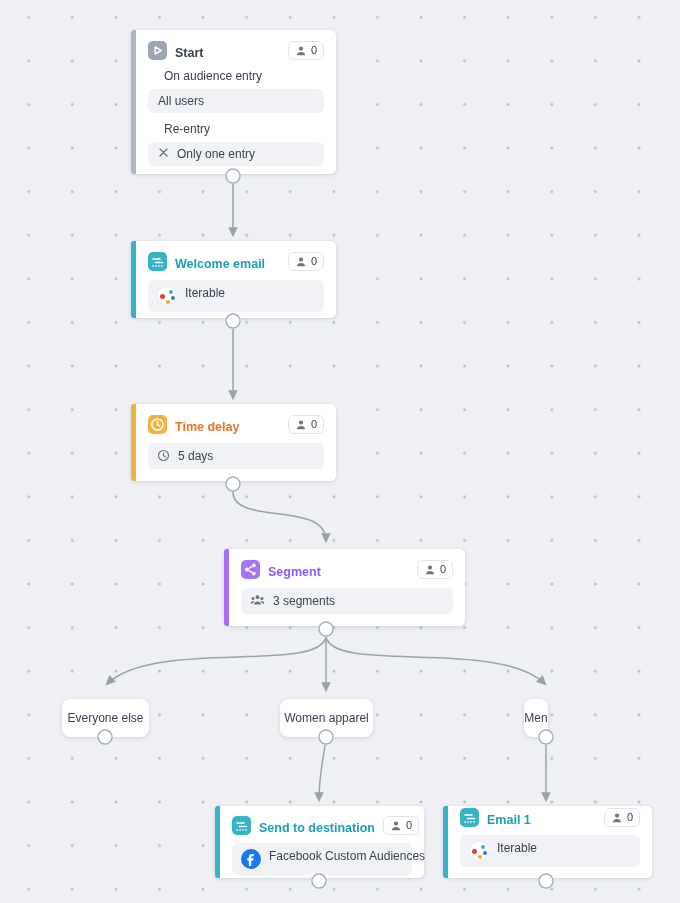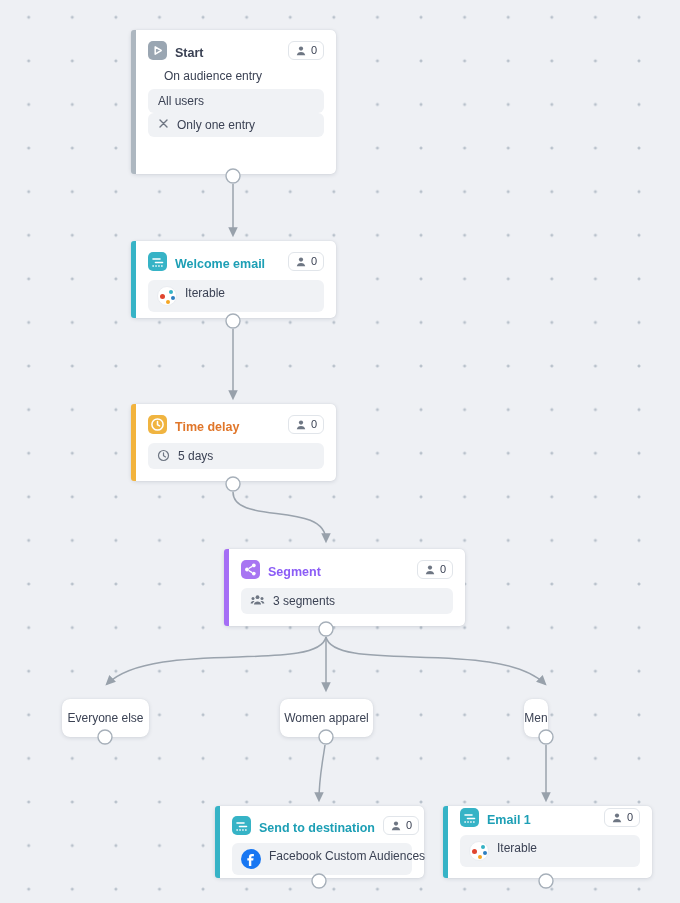--- a/index.html
+++ b/index.html
@@ -60,20 +60,21 @@
             <circle cx="6" cy="3.6" r="2.1" fill="#6e7683"></circle>
             <path d="M1.8 10.3c.2-2.2 2-3.4 4.2-3.4s4 1.2 4.2 3.4z" fill="#6e7683"></path>
           </svg>
         <span>0</span>
       </span>
     </div>
     <div class="flabel">On audience entry</div>
     <div class="field">
       <span>All users</span>
     </div>
+    <div class="flabel">Re-entry</div>
     <div class="field">
       <svg width="11" height="11" viewBox="0 0 11 11">
           <path d="M2 2l7 7M9 2l-7 7" stroke="#6e7683" stroke-width="1.4" stroke-linecap="round"></path>
         </svg>
       <span>Only one entry</span>
     </div>
   </div>
 
   <div class="node n-teal" style="left:131px;top:241px;width:205px;height:77px">
     <div class="node-head">

